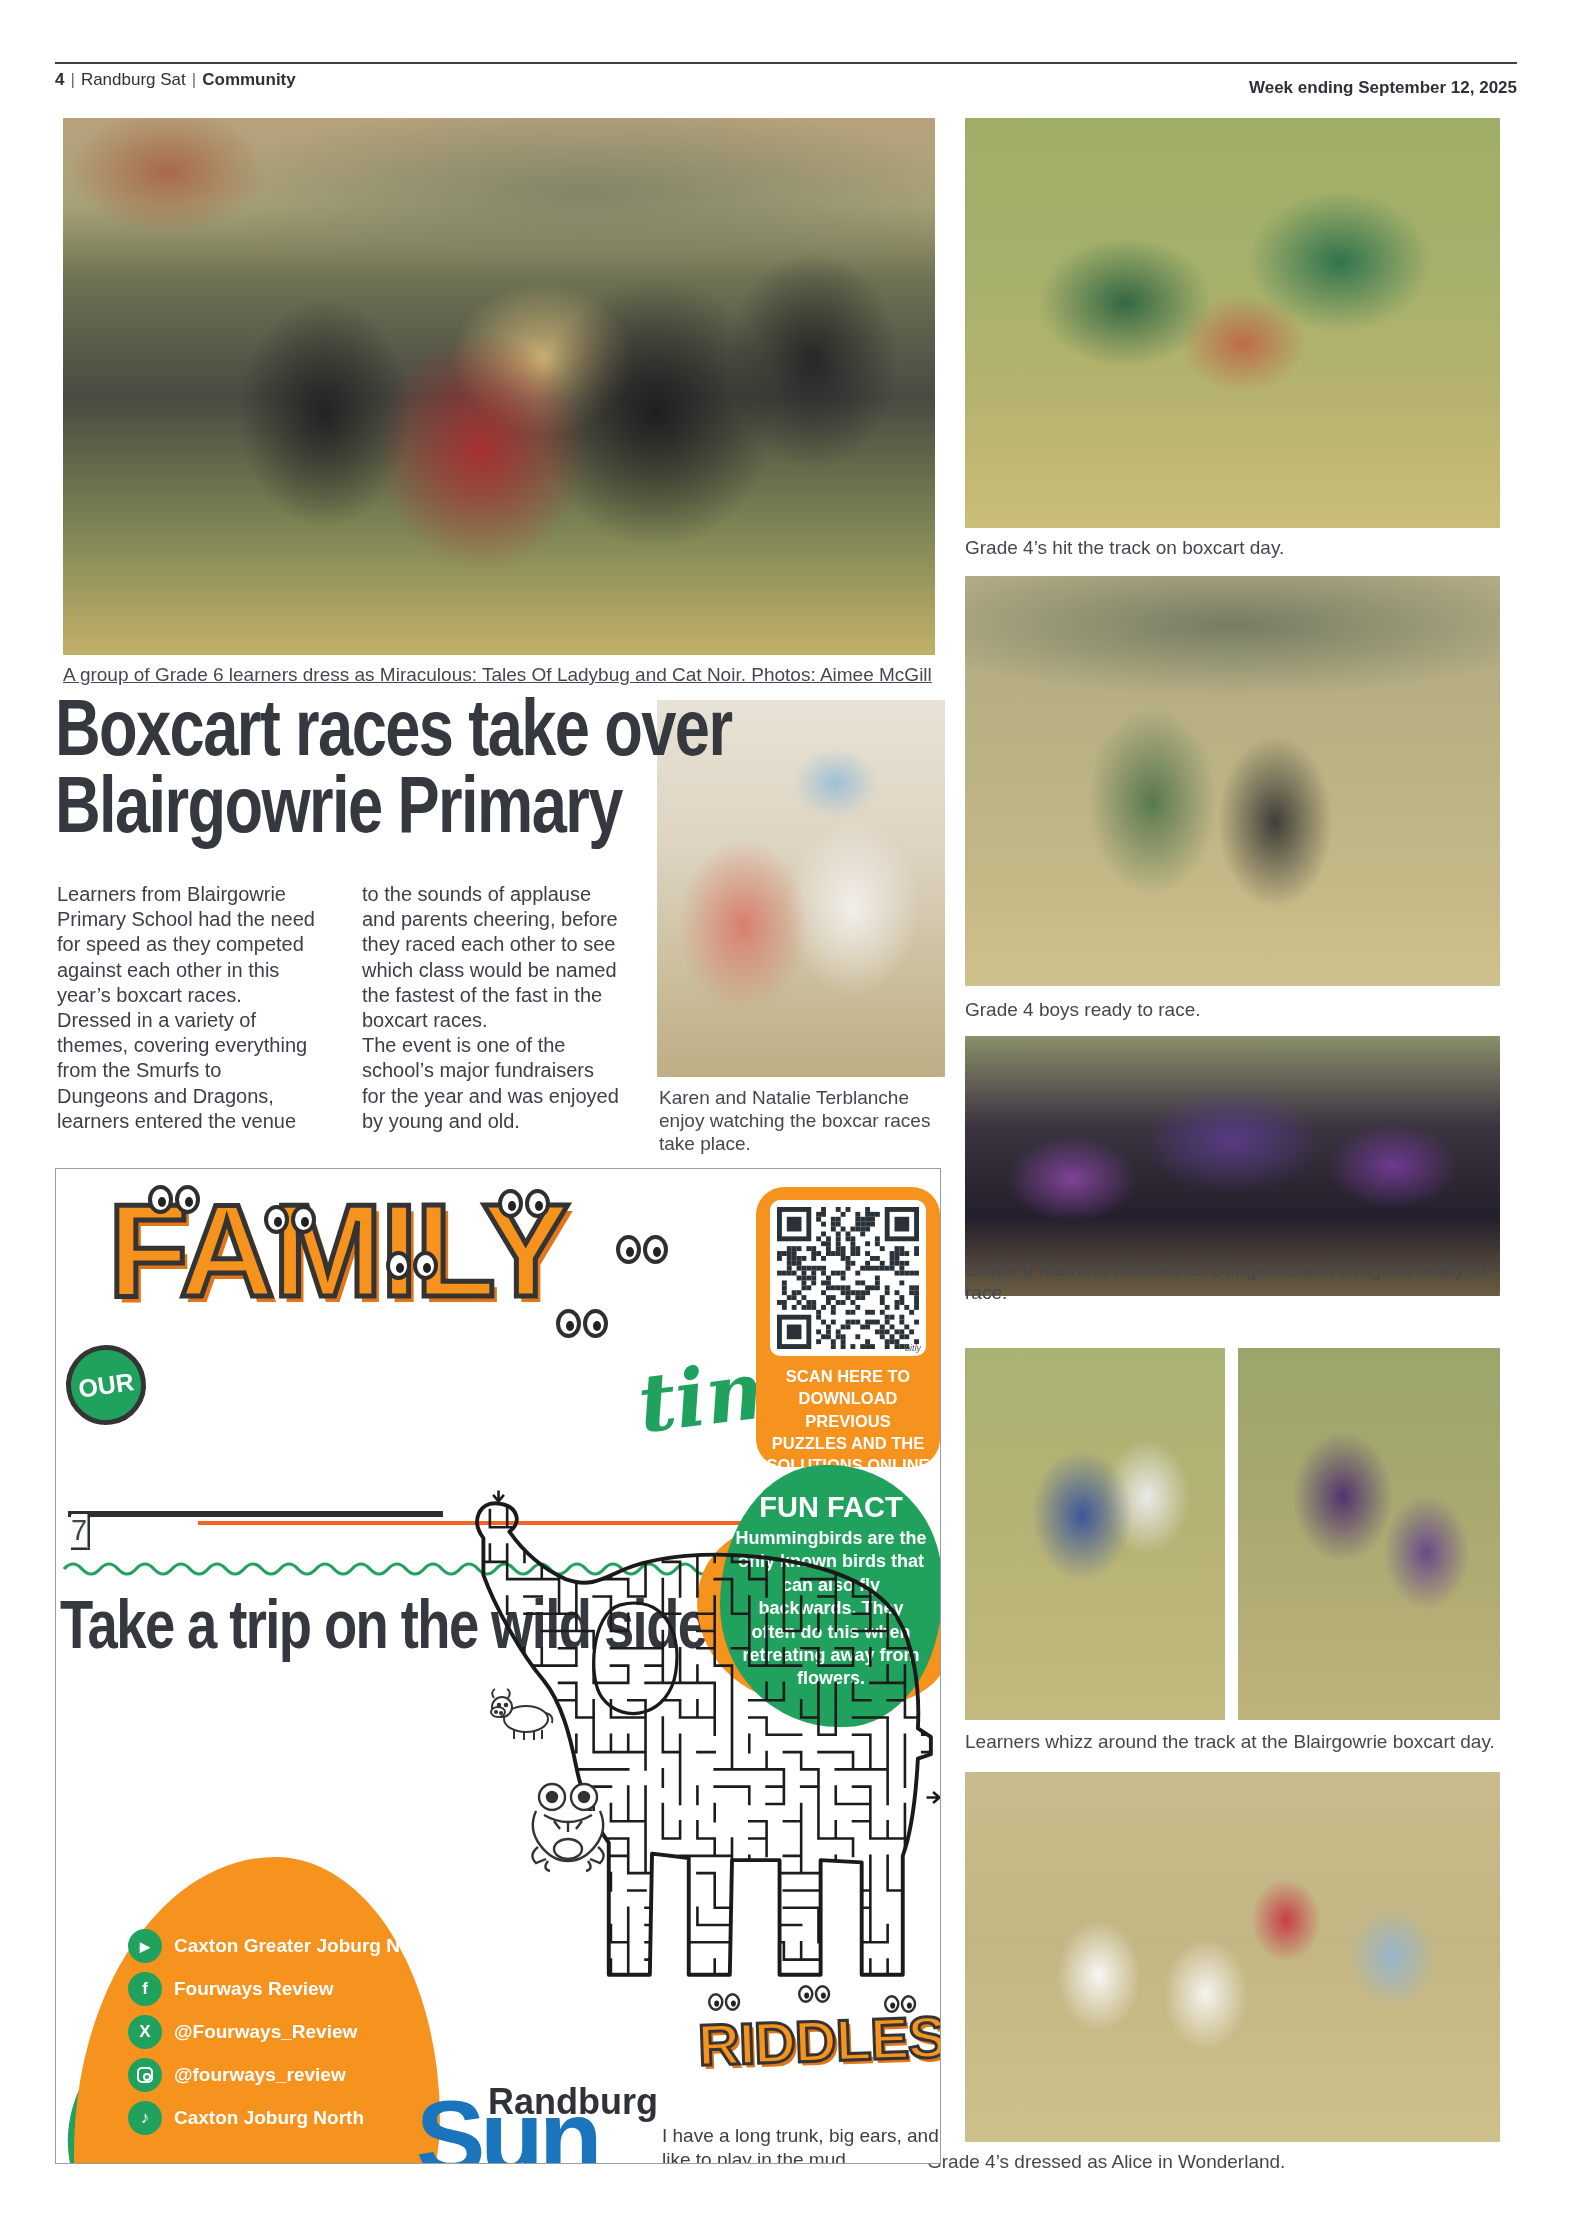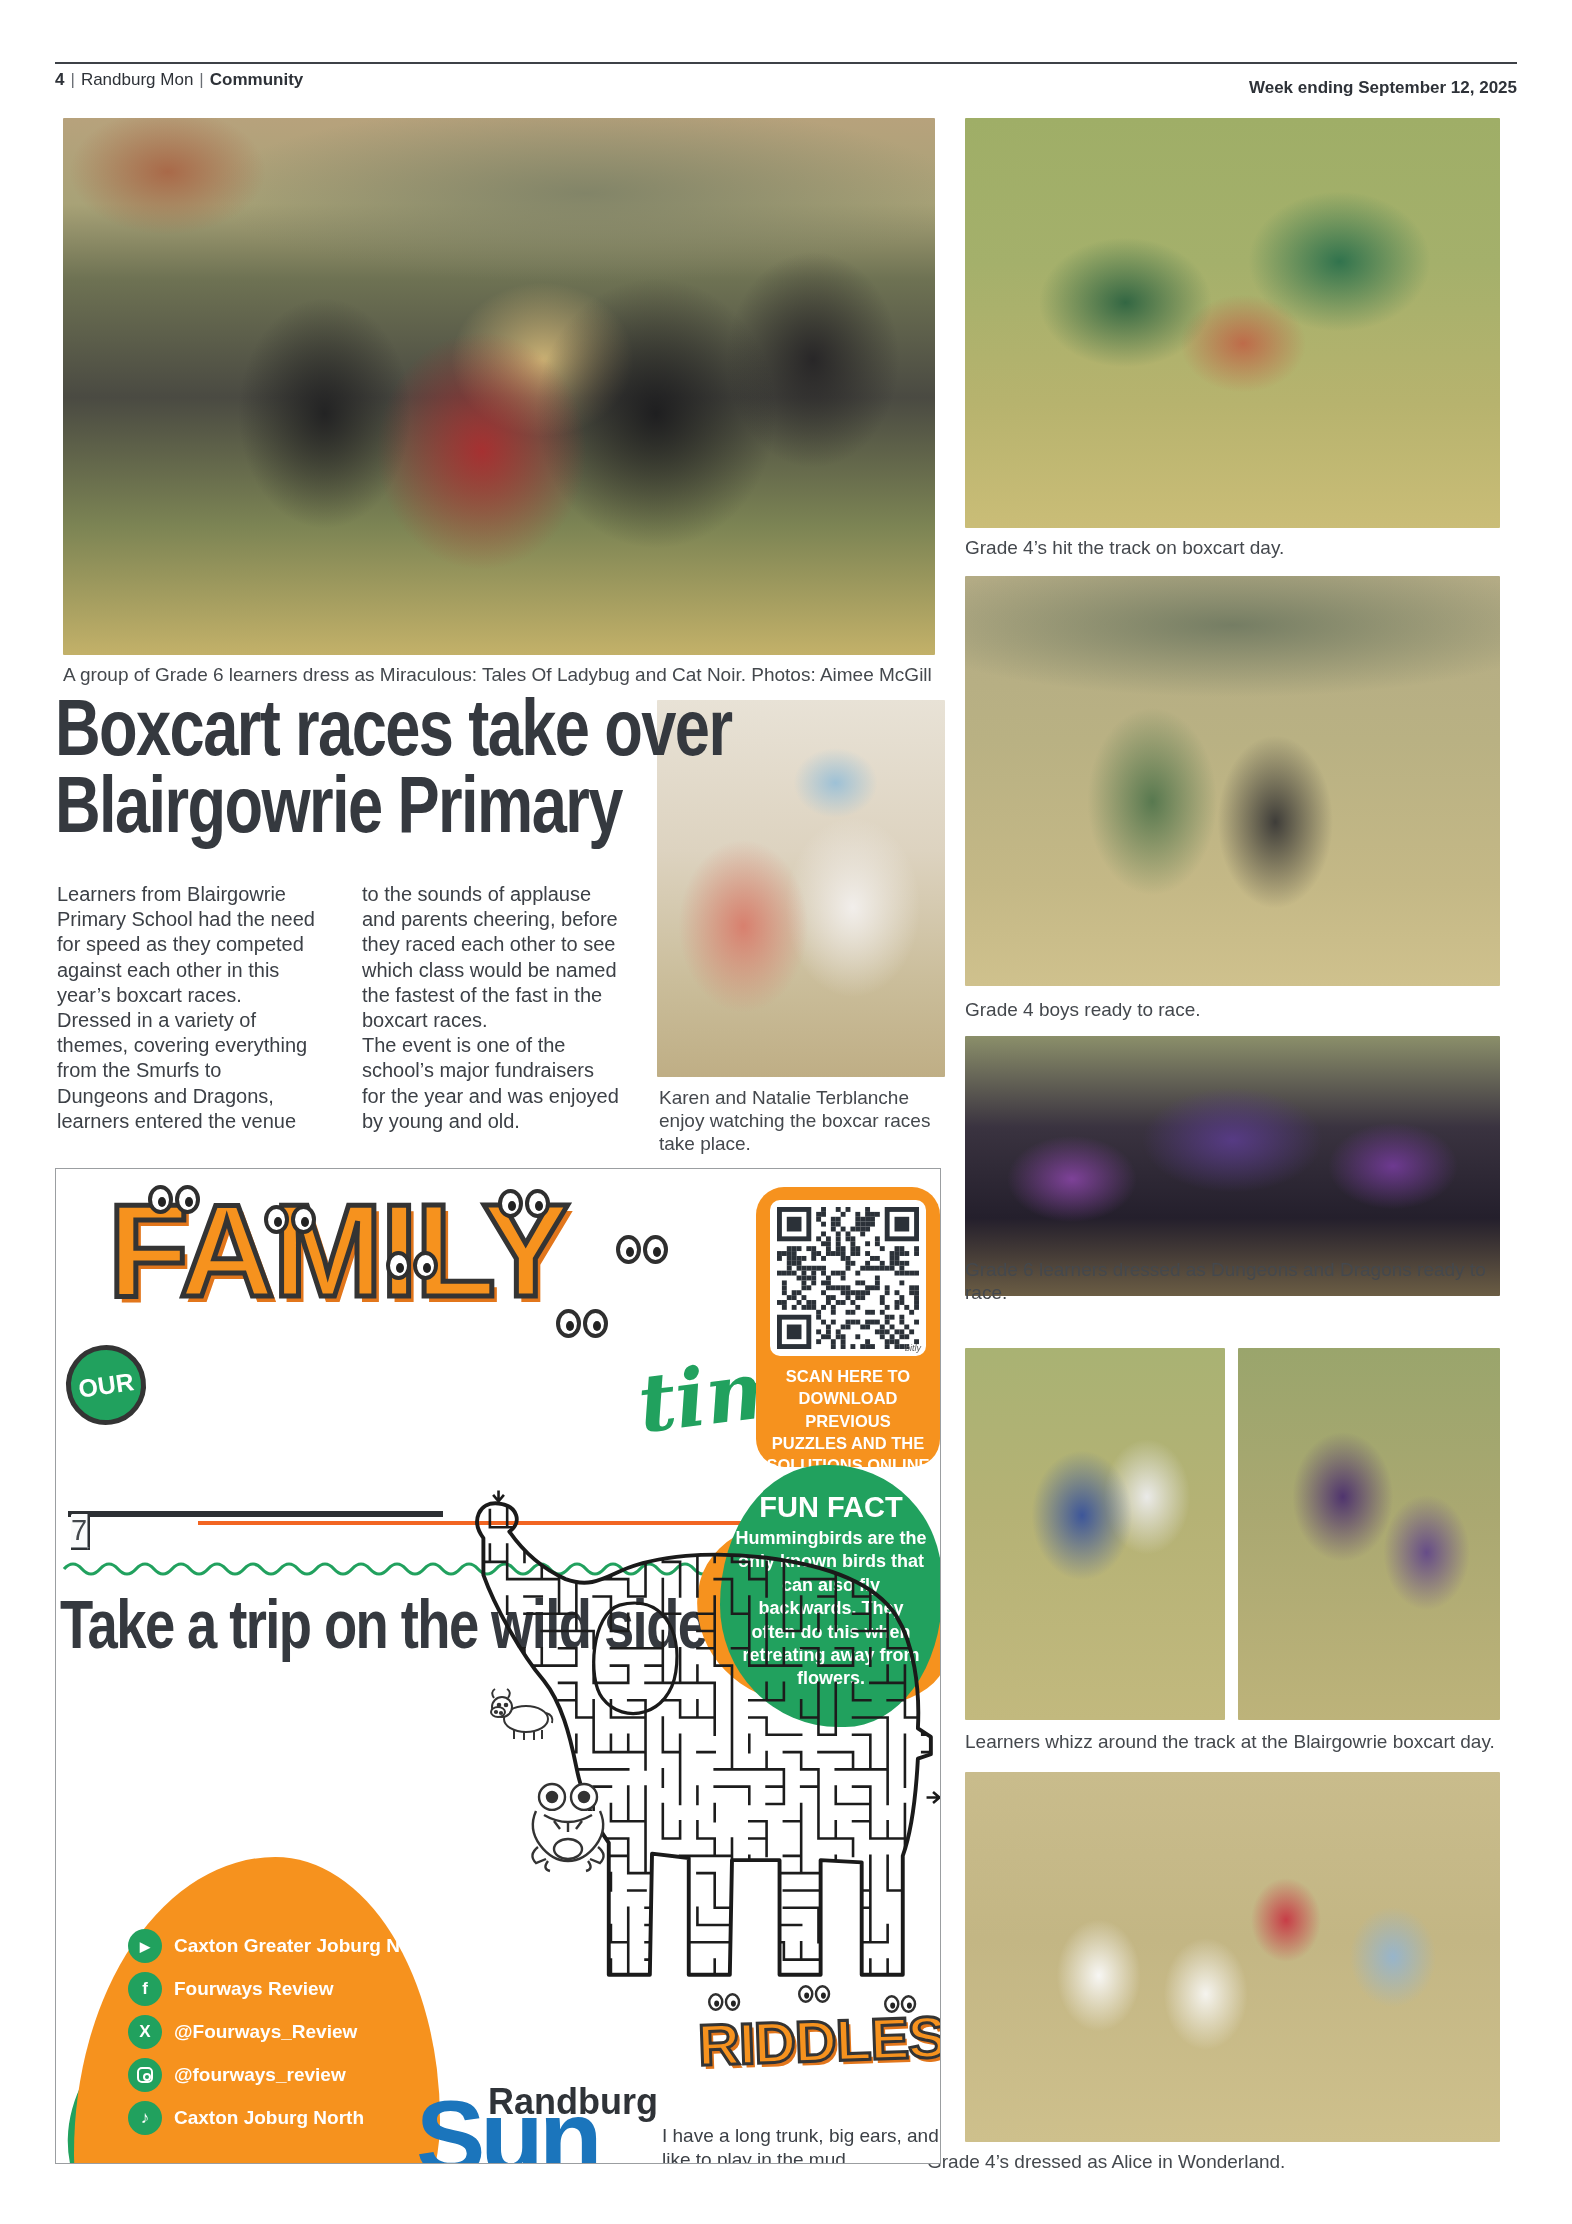--- a/index.html
+++ b/index.html
@@ -150,26 +150,26 @@
   .riddle-text{left:606px;top:932px;width:280px;font-size:19px;line-height:1.25;color:#3c4046;}
   .riddle-bold{position:static;font-weight:700;display:block;}
 </style>
 </head>
 <body>
 
 <div class="page">
 
   <div class="hd-rule"></div>
   <div class="hd-row">
-    <span class="hd-left"><b>4</b><span class="hd-sep">|</span><span>Randburg Mon</span><span class="hd-sep">|</span><b>Community</b></span>
+    <span class="hd-left"><b>4</b><span class="hd-sep">|</span><span>Randburg Sat</span><span class="hd-sep">|</span><b>Community</b></span>
     <span class="hd-right">Week ending September 12, 2025</span>
   </div>
 
   <div class="photo ph-main" style="left:63px;top:118px;width:872px;height:537px;"></div>
-  <div class="caption" style="left:63px;top:663px;width:872px;">A group of Grade 6 learners dress as Miraculous: Tales Of Ladybug and Cat Noir. Photos: Aimee McGill</div>
+  <div class="caption" style="left:63px;top:663px;width:872px;text-decoration:underline;">A group of Grade 6 learners dress as Miraculous: Tales Of Ladybug and Cat Noir. Photos: Aimee McGill</div>
 
   <div class="photo ph-inset" style="left:657px;top:700px;width:288px;height:377px;z-index:2;"></div>
   <div class="caption preline" style="left:659px;top:1086px;width:286px;">Karen and Natalie Terblanche
 enjoy watching the boxcar races
 take place.</div>
 
   <div class="headline">Boxcart races take over
 Blairgowrie Primary</div>
   <div class="bodycol" style="left:57px;">Learners from Blairgowrie
 Primary School had the need

